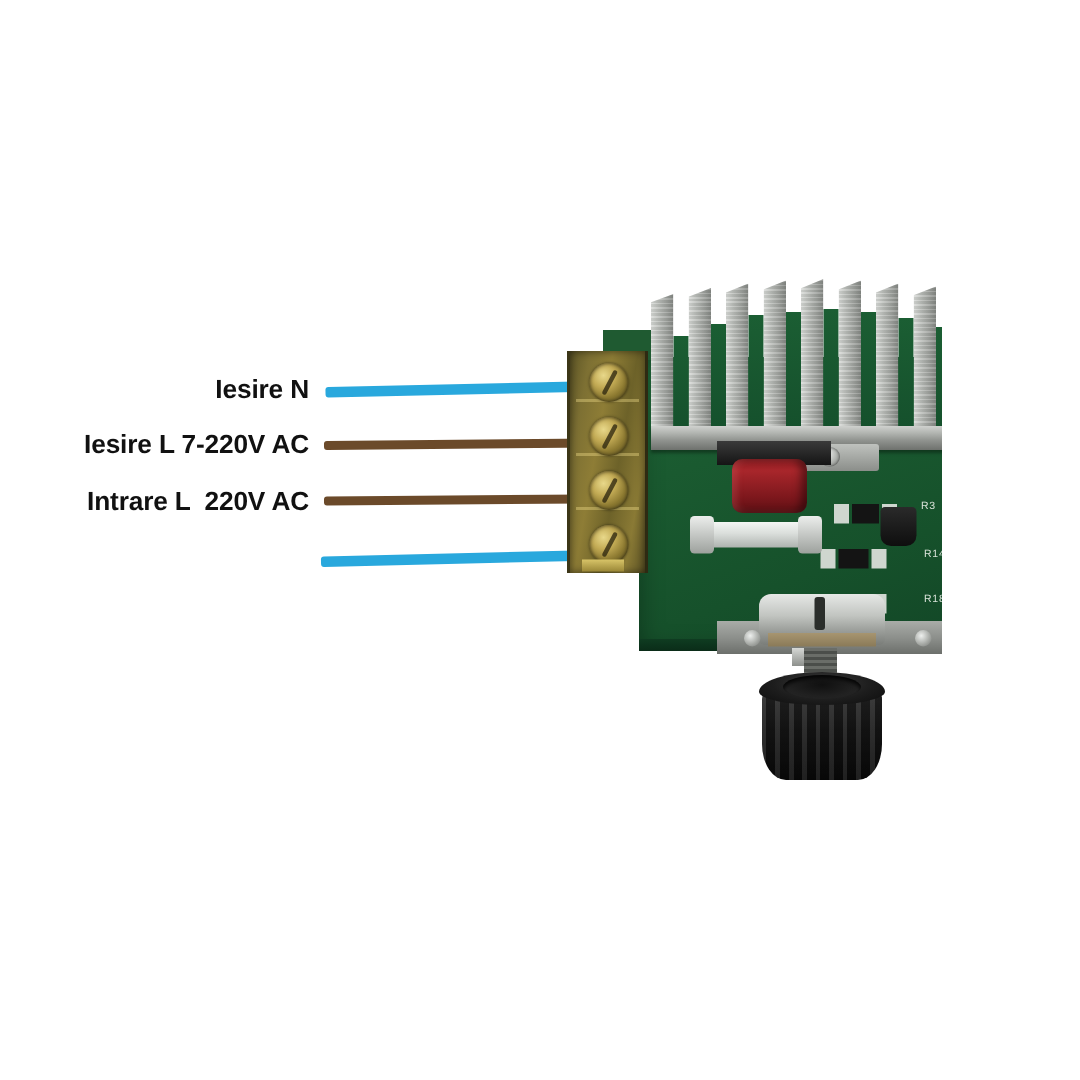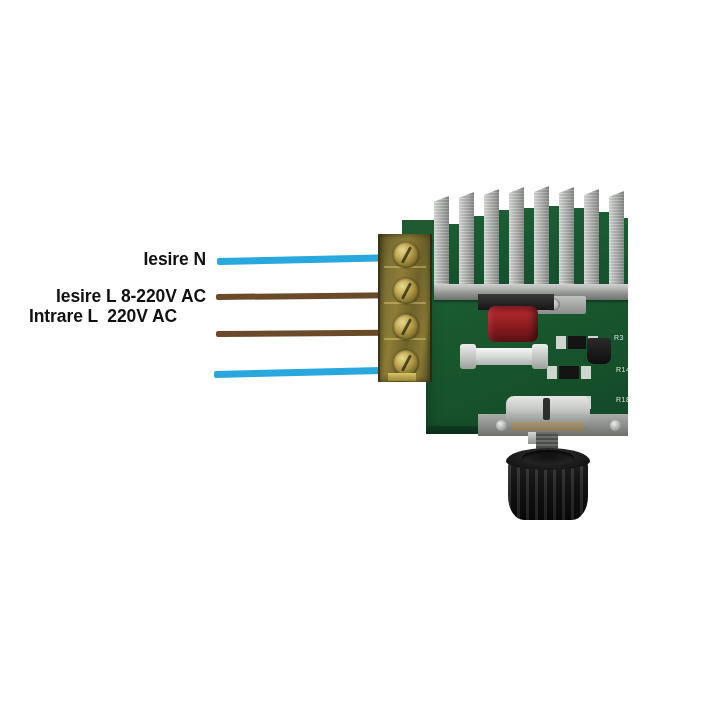--- a/index.html
+++ b/index.html
@@ -382,23 +382,23 @@
   <div class="leader" style="left:217px; top:258px; width:199px; height:7px; background:#29a8dd; transform:rotate(-1.25deg);"></div>
 
   <div class="leader" style="left:216px; top:294px; width:200px; height:6px; background:#6b4a2a; transform:rotate(-0.55deg);"></div>
 
   <div class="leader" style="left:216px; top:331px; width:200px; height:6px; background:#6b4a2a; transform:rotate(-0.45deg);"></div>
 
   <div class="leader" style="left:214px; top:371px; width:202px; height:7px; background:#29a8dd; transform:rotate(-1.35deg);"></div>
 
   <div class="anno-label" style="left:0px; top:251px; width:206px;">Iesire N</div>
 
-  <div class="anno-label" style="left:0px; top:288px; width:206px;">Iesire L 8-220V AC</div>
-
-  <div class="anno-label" style="left:0px; top:308px; width:206px;text-align:center;">Intrare L  220V AC</div>
+  <div class="anno-label" style="left:0px; top:288px; width:206px;">Iesire L 7-220V AC</div>
+
+  <div class="anno-label" style="left:0px; top:326px; width:206px;">Intrare L  220V AC</div>
 
 
   <div id="photo">
 
     <div class="pcb-sliver"></div>
 
     <div class="pcb">
       <div class="pcb-edge-dark"></div>
 
       <div class="silk" style="left:116px; top:64px;">▬ ▄▄</div>

